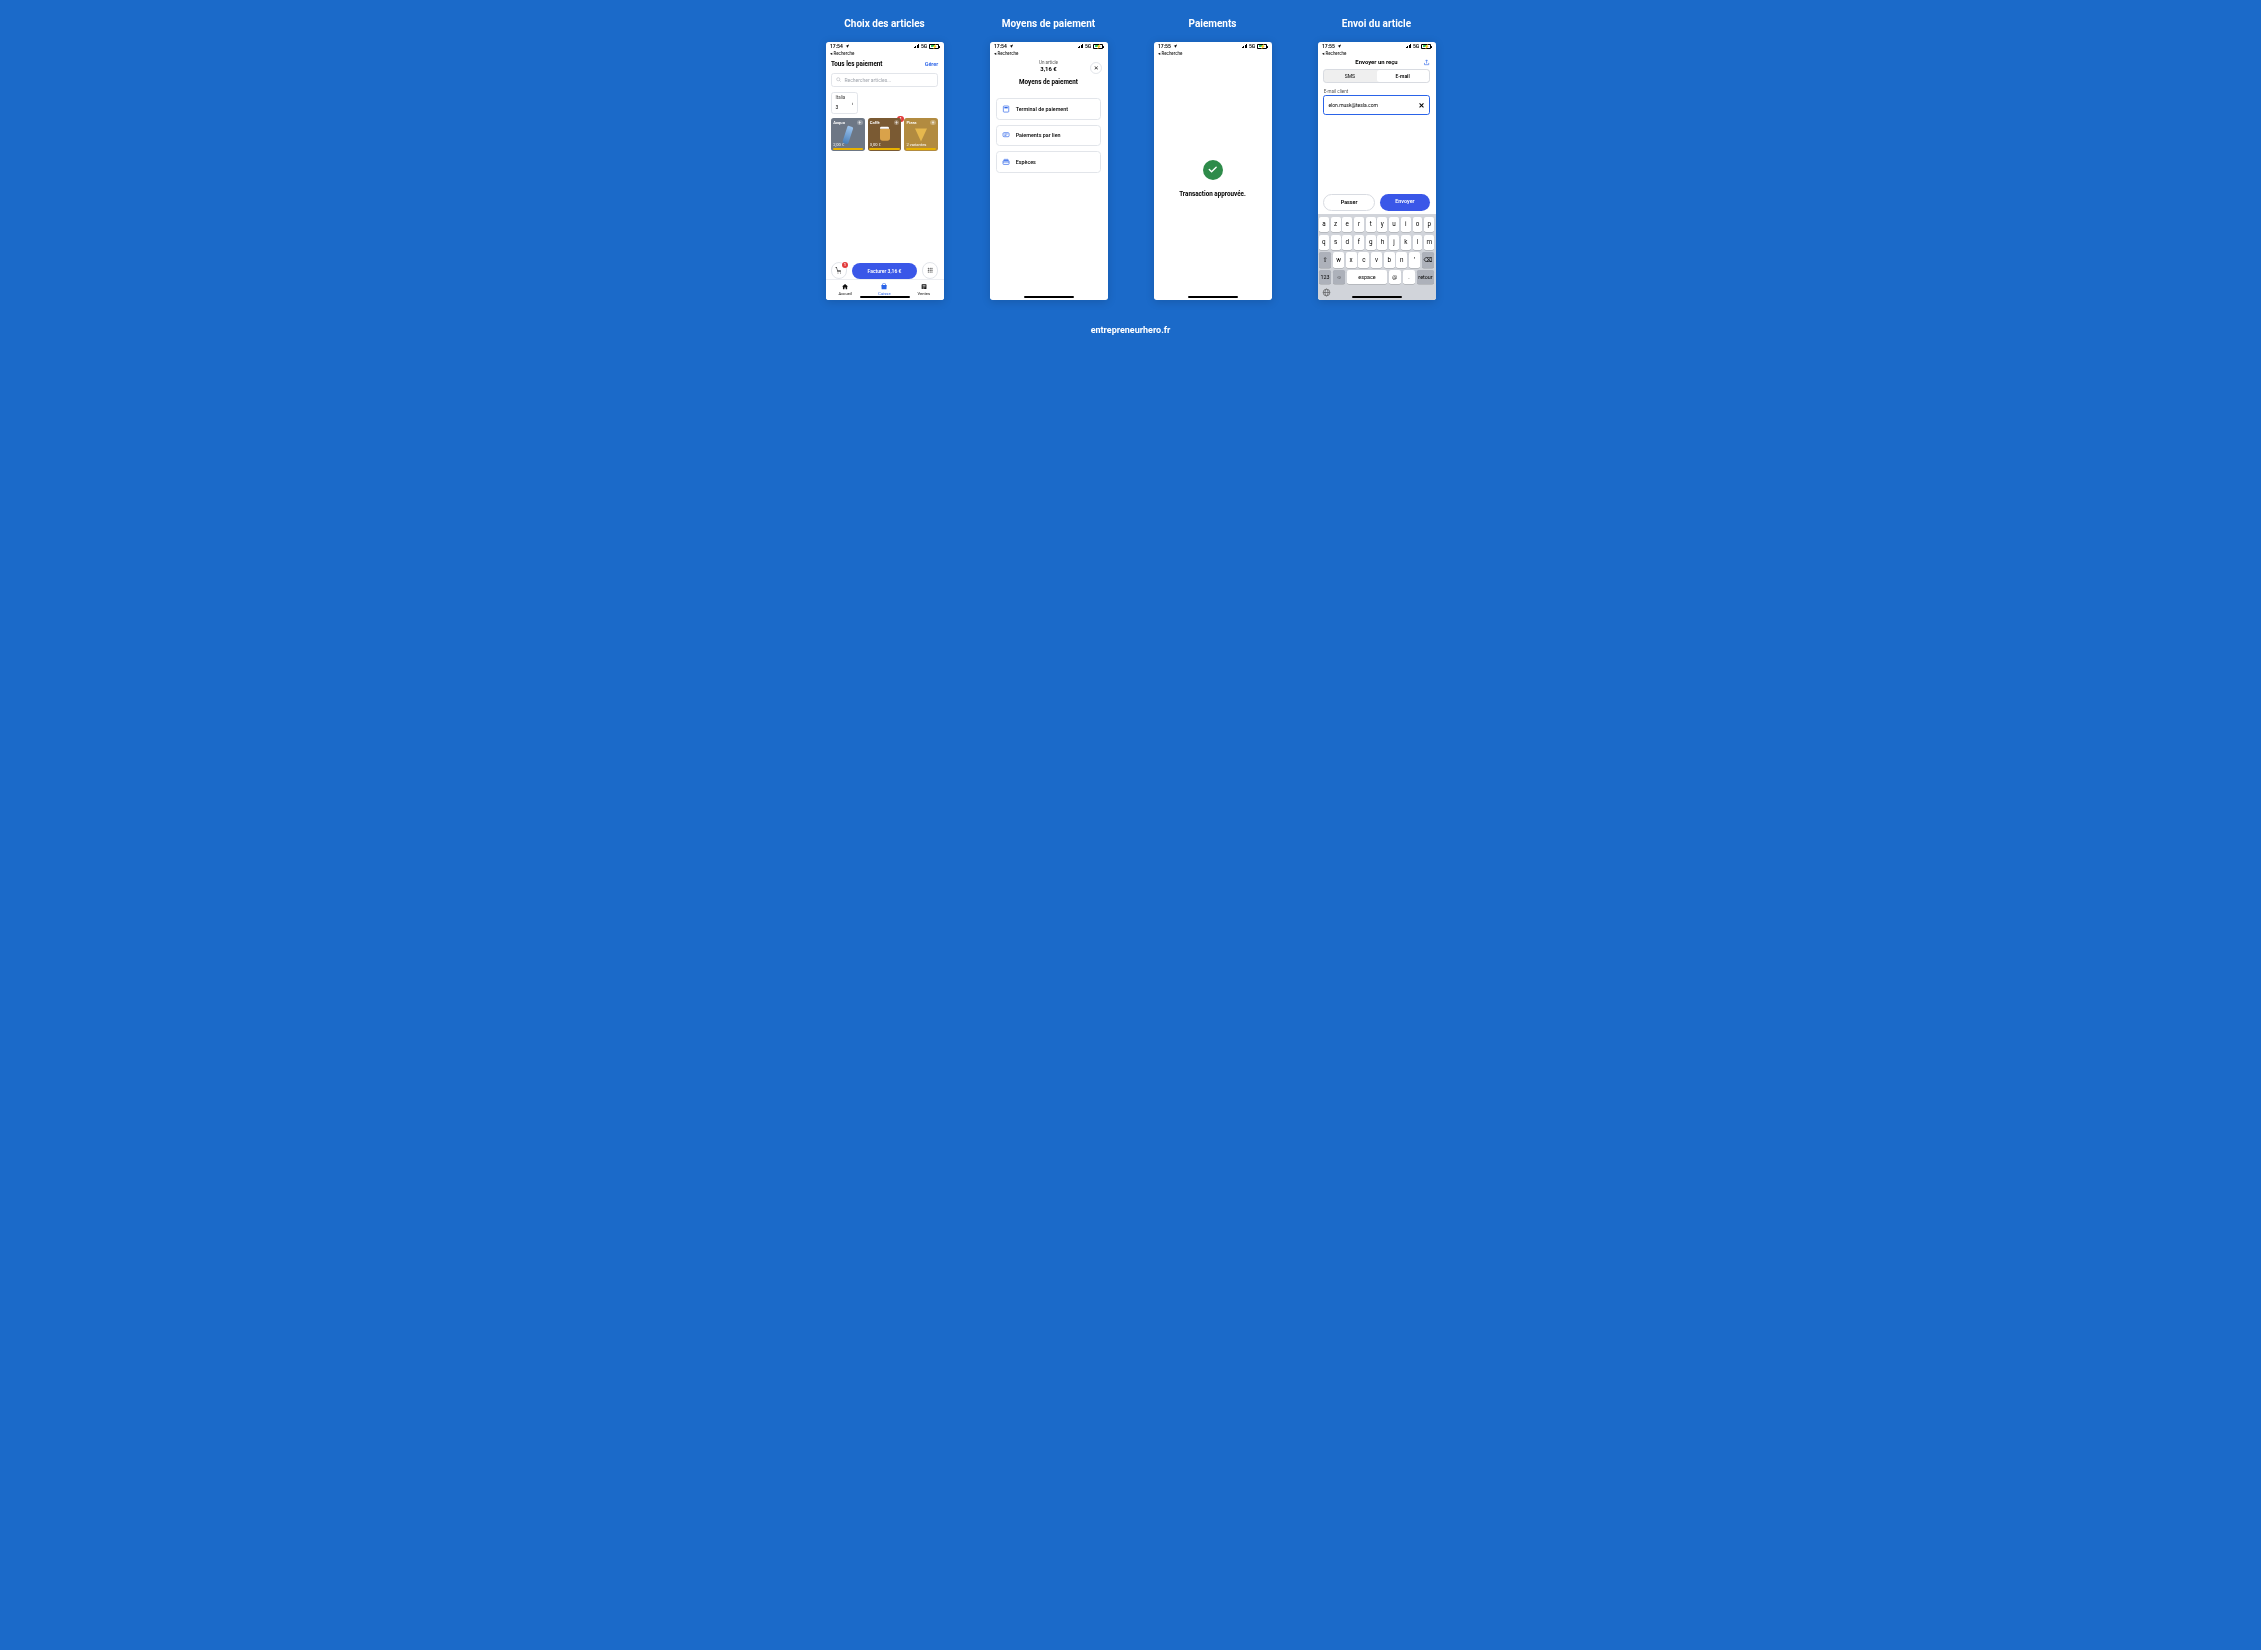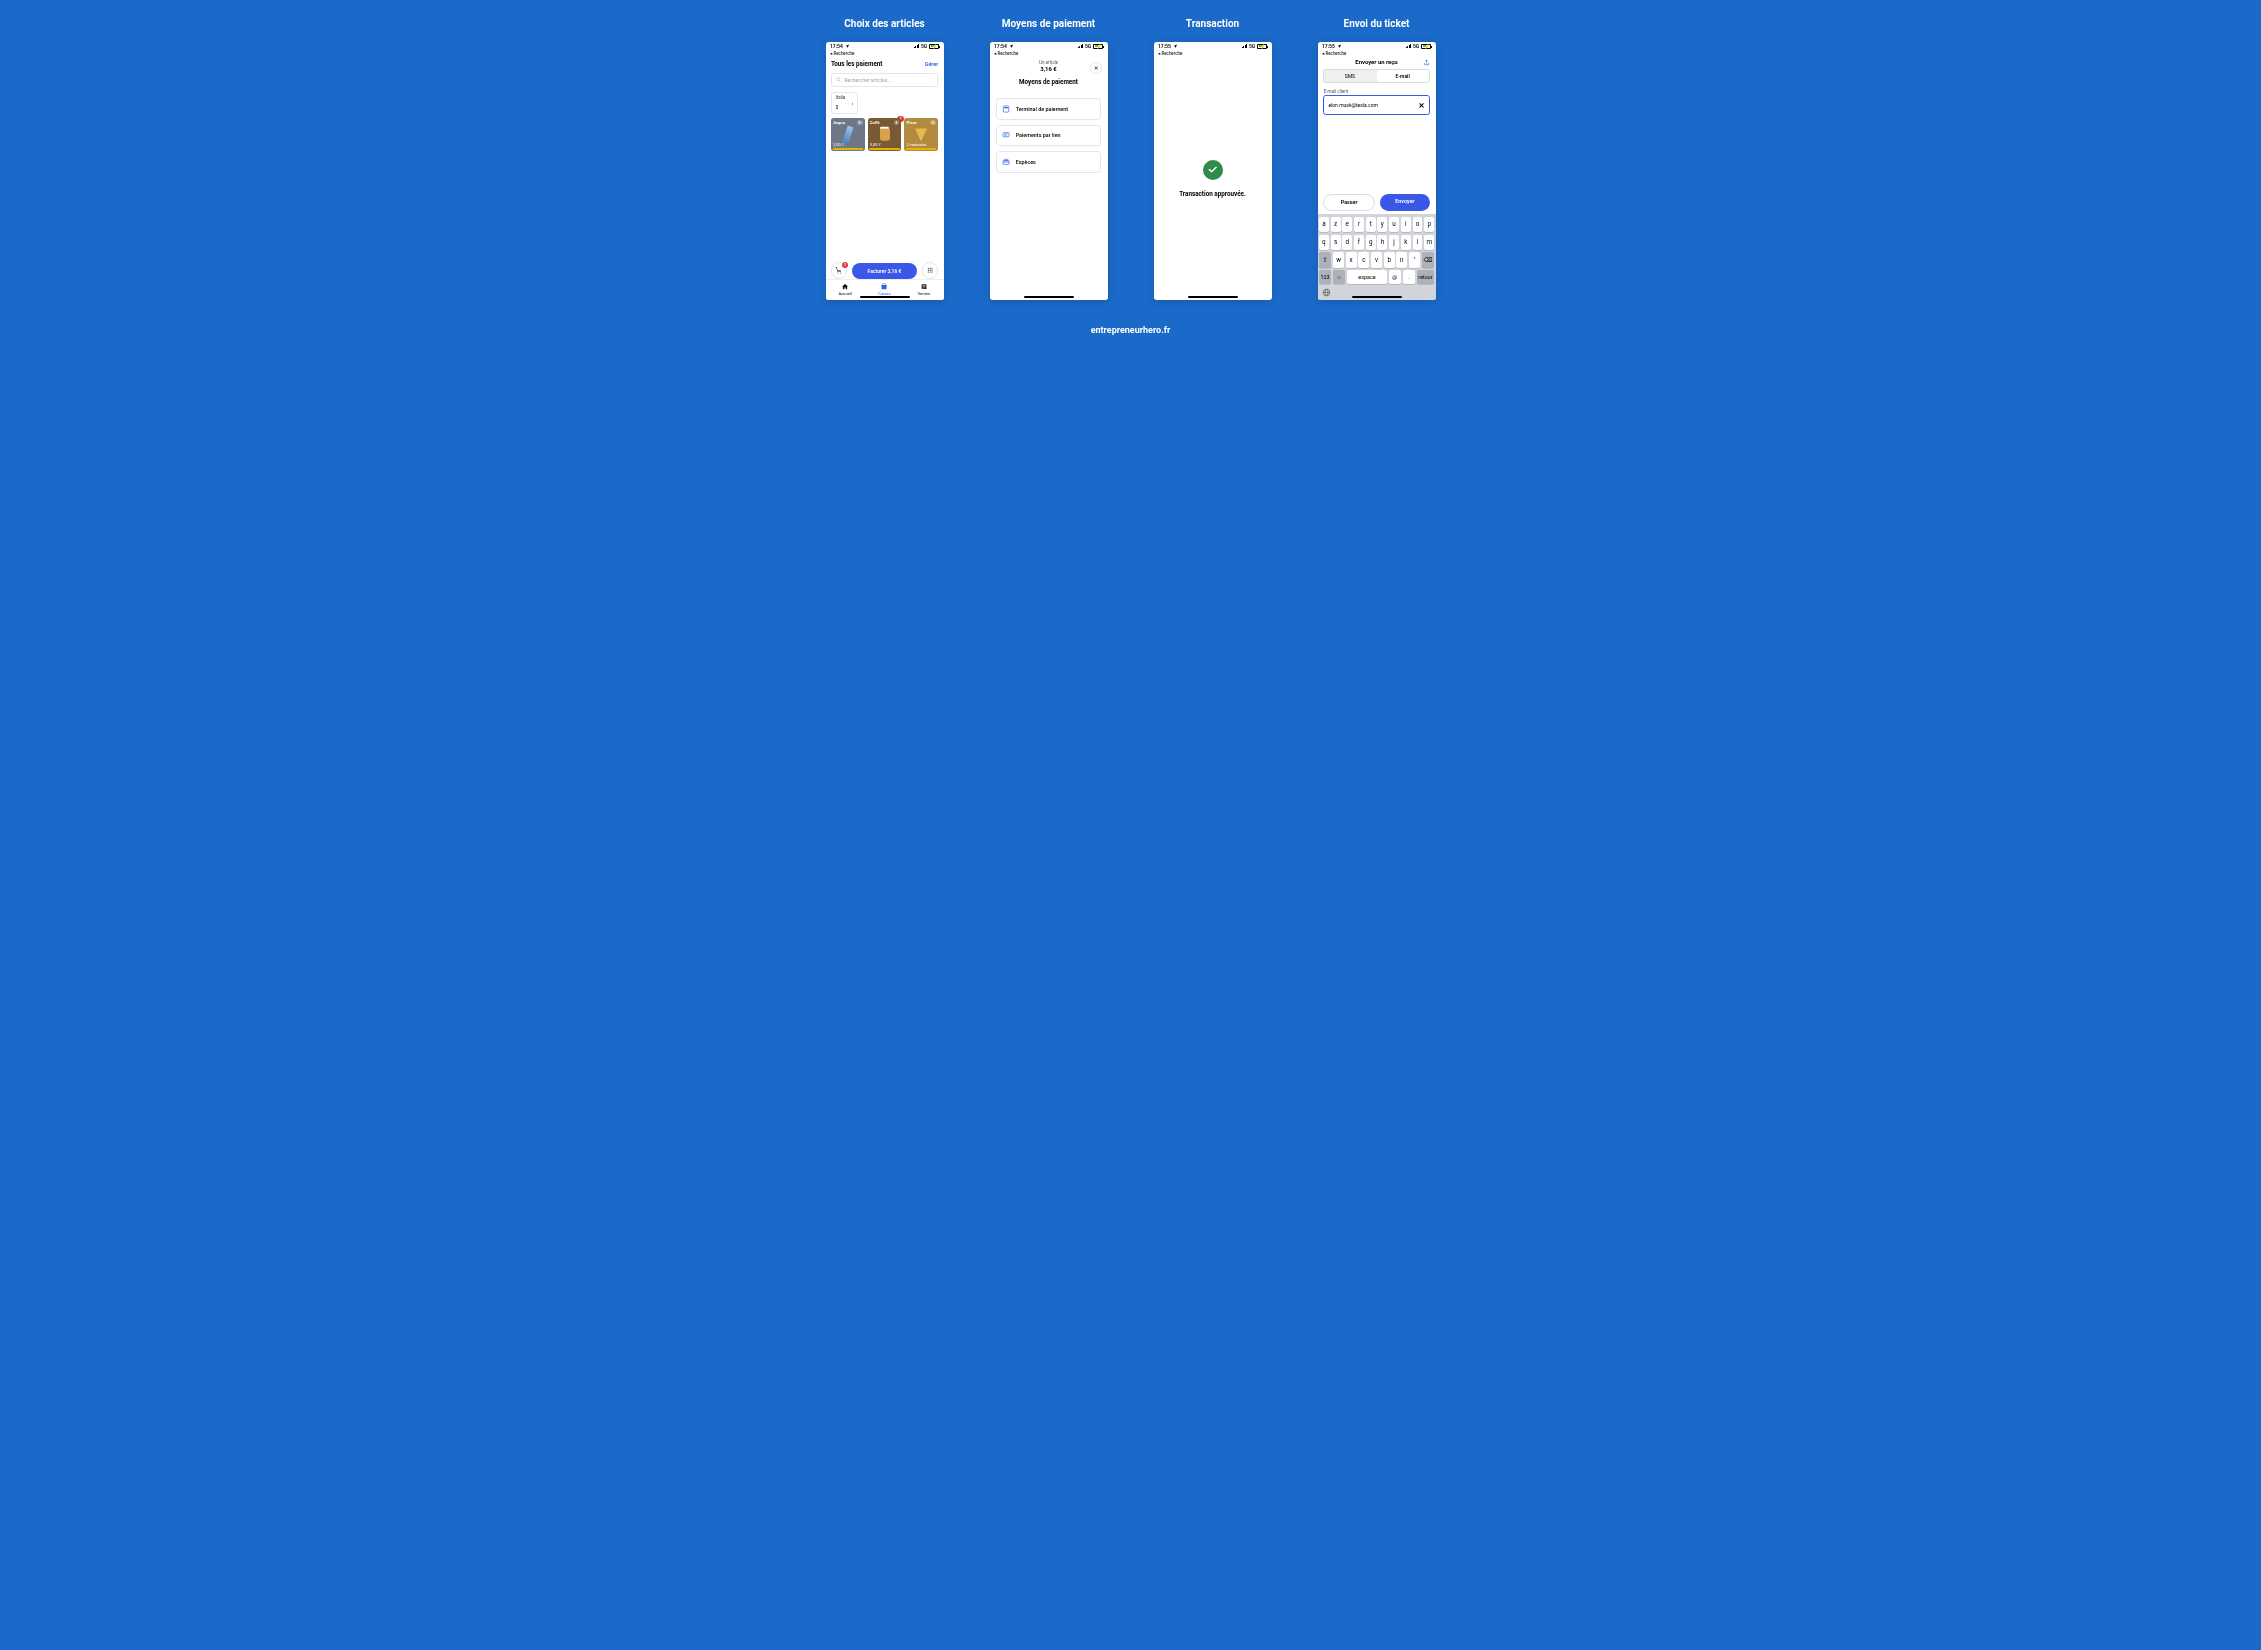--- a/index.html
+++ b/index.html
@@ -410,21 +410,21 @@
               </svg>
           </span>
           <span>Espèces</span>
         </div>
       </div>
       <div class="home-indicator"></div>
     </div>
   </div>
 
   <div class="col">
-    <div class="col-title">Transaction</div>
+    <div class="col-title">Paiements</div>
     <div class="phone">
       <div class="status-bar">
         <div class="status-left">
           <span>17:55</span>
           <span>
               <svg width="4.5" height="4.5" viewBox="0 0 24 24">
                 <path fill="#000" d="M3 11l19-9-9 19-2-8-8-2z"></path>
               </svg>
             </span>
         </div>
@@ -450,21 +450,21 @@
               <path fill="none" stroke="#fff" stroke-width="3" stroke-linecap="round" stroke-linejoin="round" d="M5 12l5 5L20 7"></path>
             </svg>
         </div>
         <div class="s3-text">Transaction approuvée.</div>
       </div>
       <div class="home-indicator"></div>
     </div>
   </div>
 
   <div class="col">
-    <div class="col-title">Envoi du ticket</div>
+    <div class="col-title">Envoi du article</div>
     <div class="phone" style="display:flex;flex-direction:column;">
       <div class="status-bar">
         <div class="status-left">
           <span>17:55</span>
           <span>
               <svg width="4.5" height="4.5" viewBox="0 0 24 24">
                 <path fill="#000" d="M3 11l19-9-9 19-2-8-8-2z"></path>
               </svg>
             </span>
         </div>

